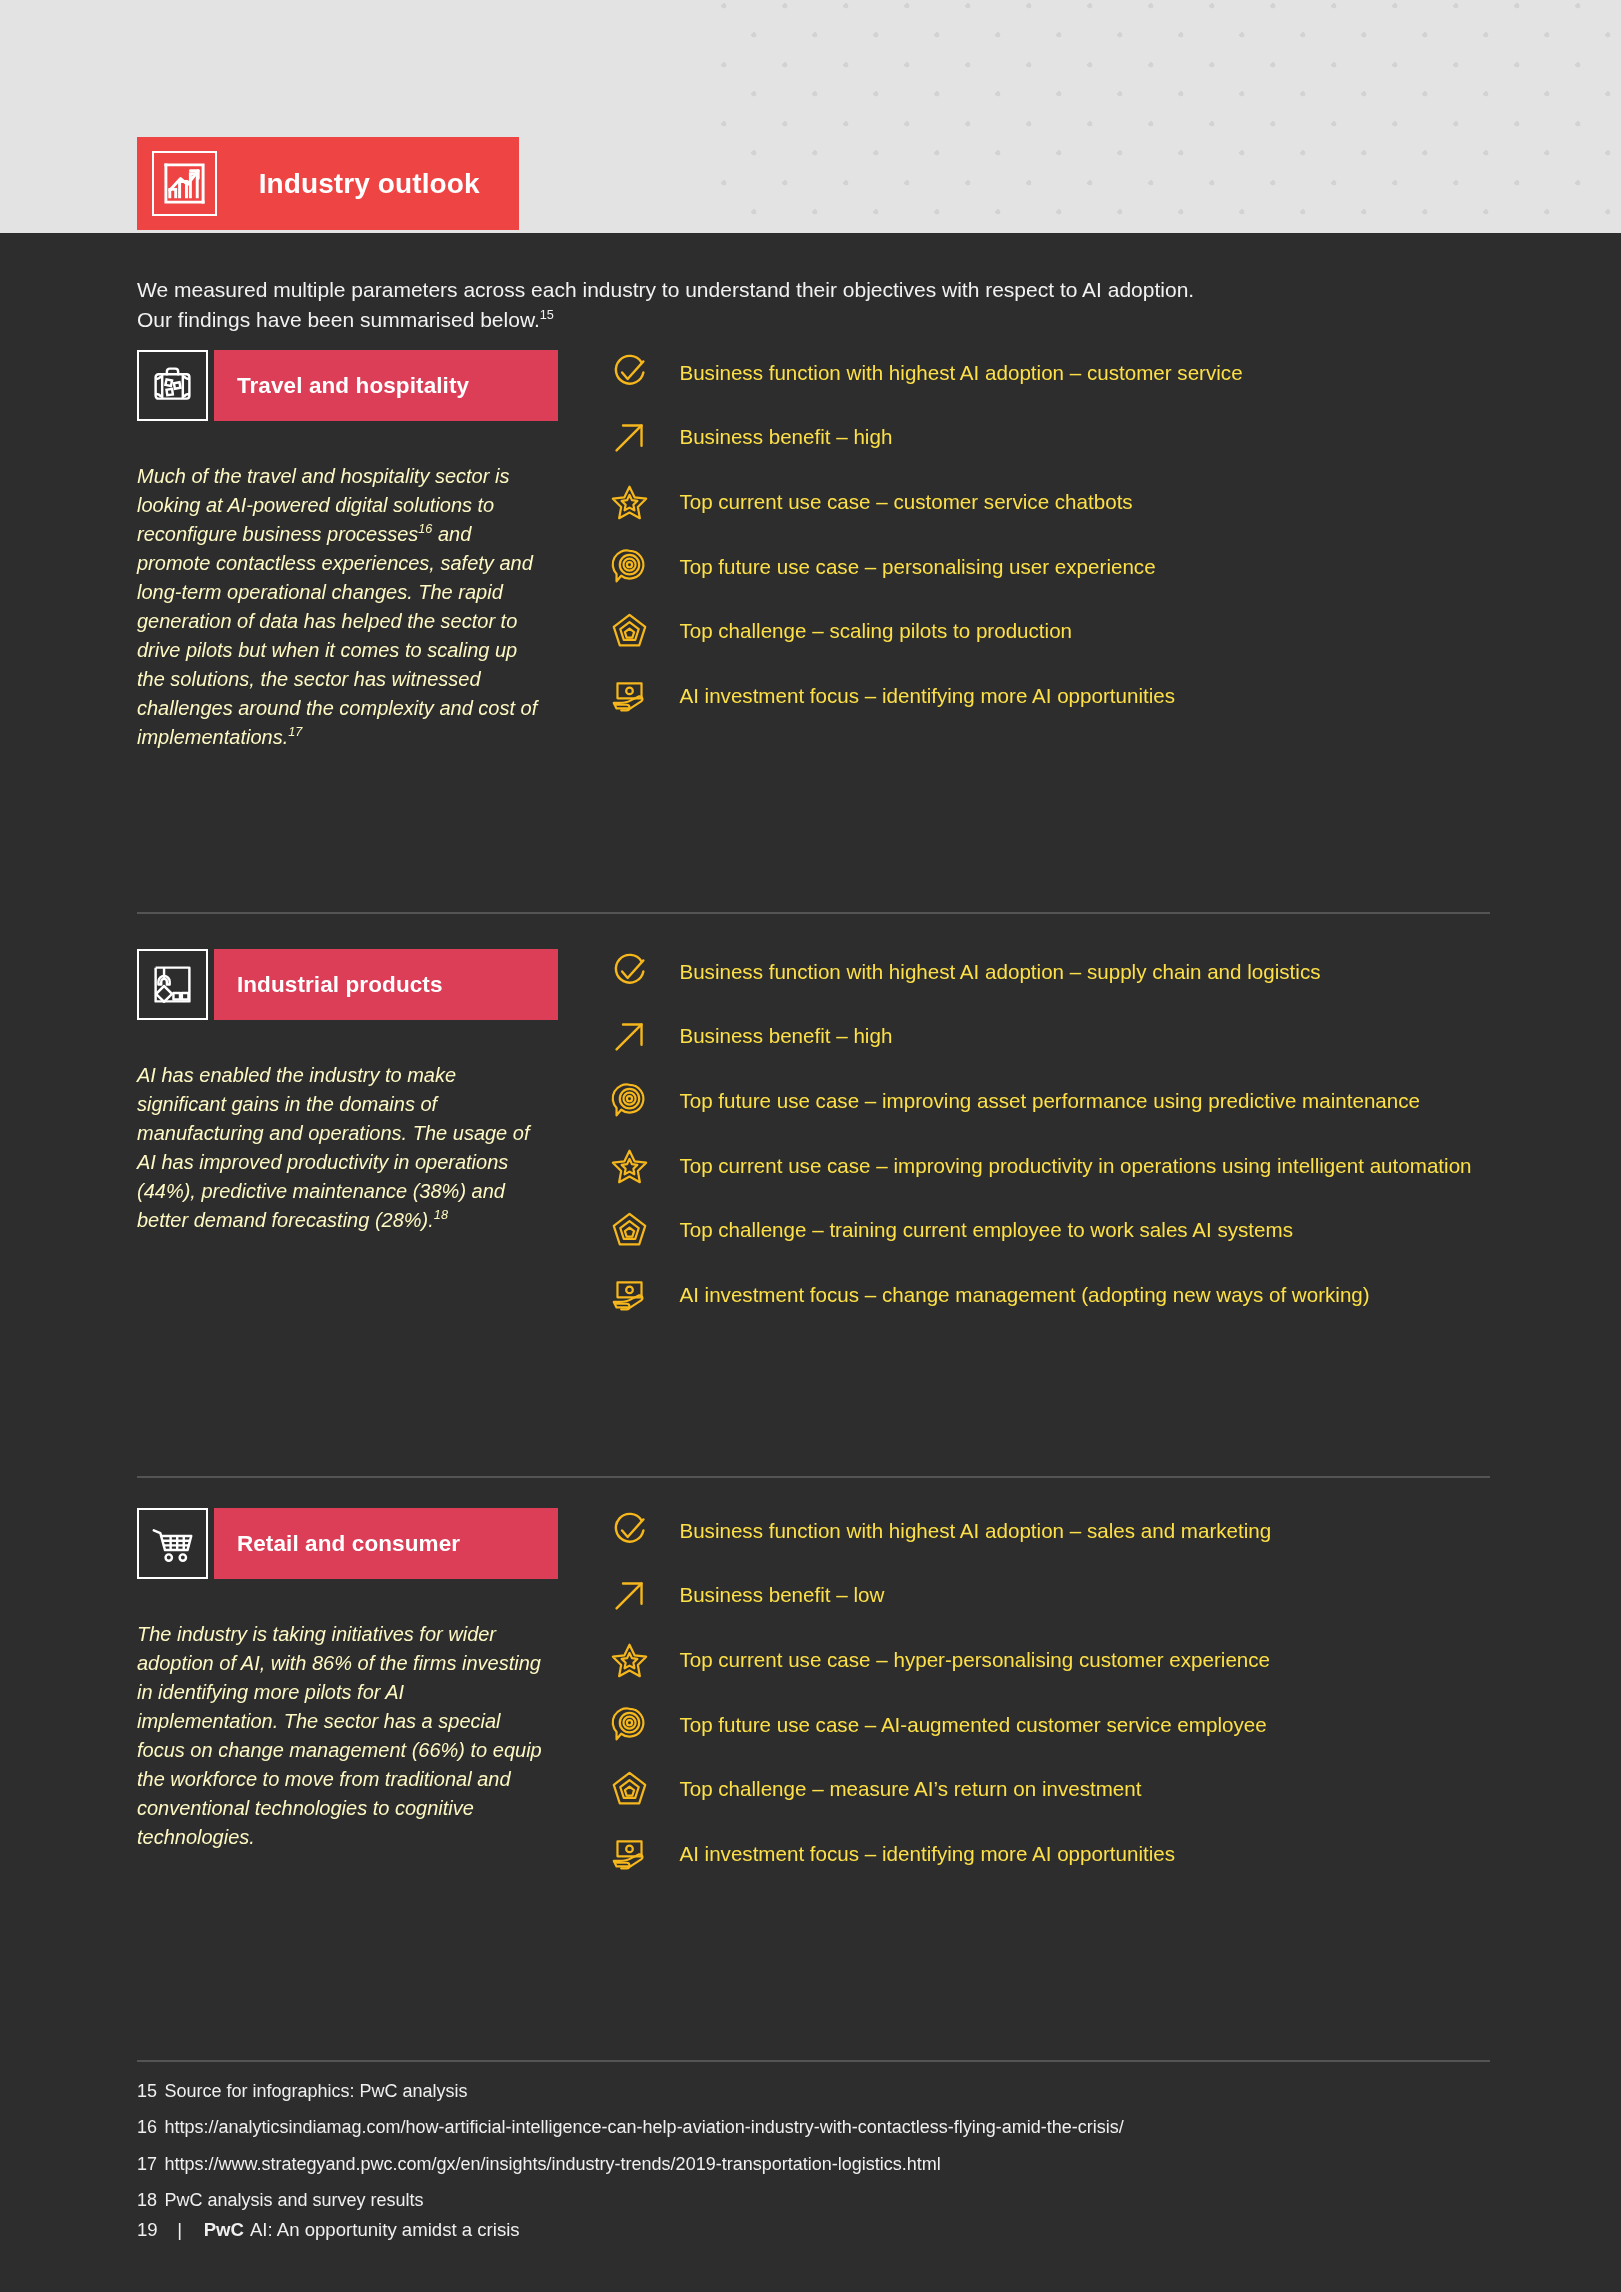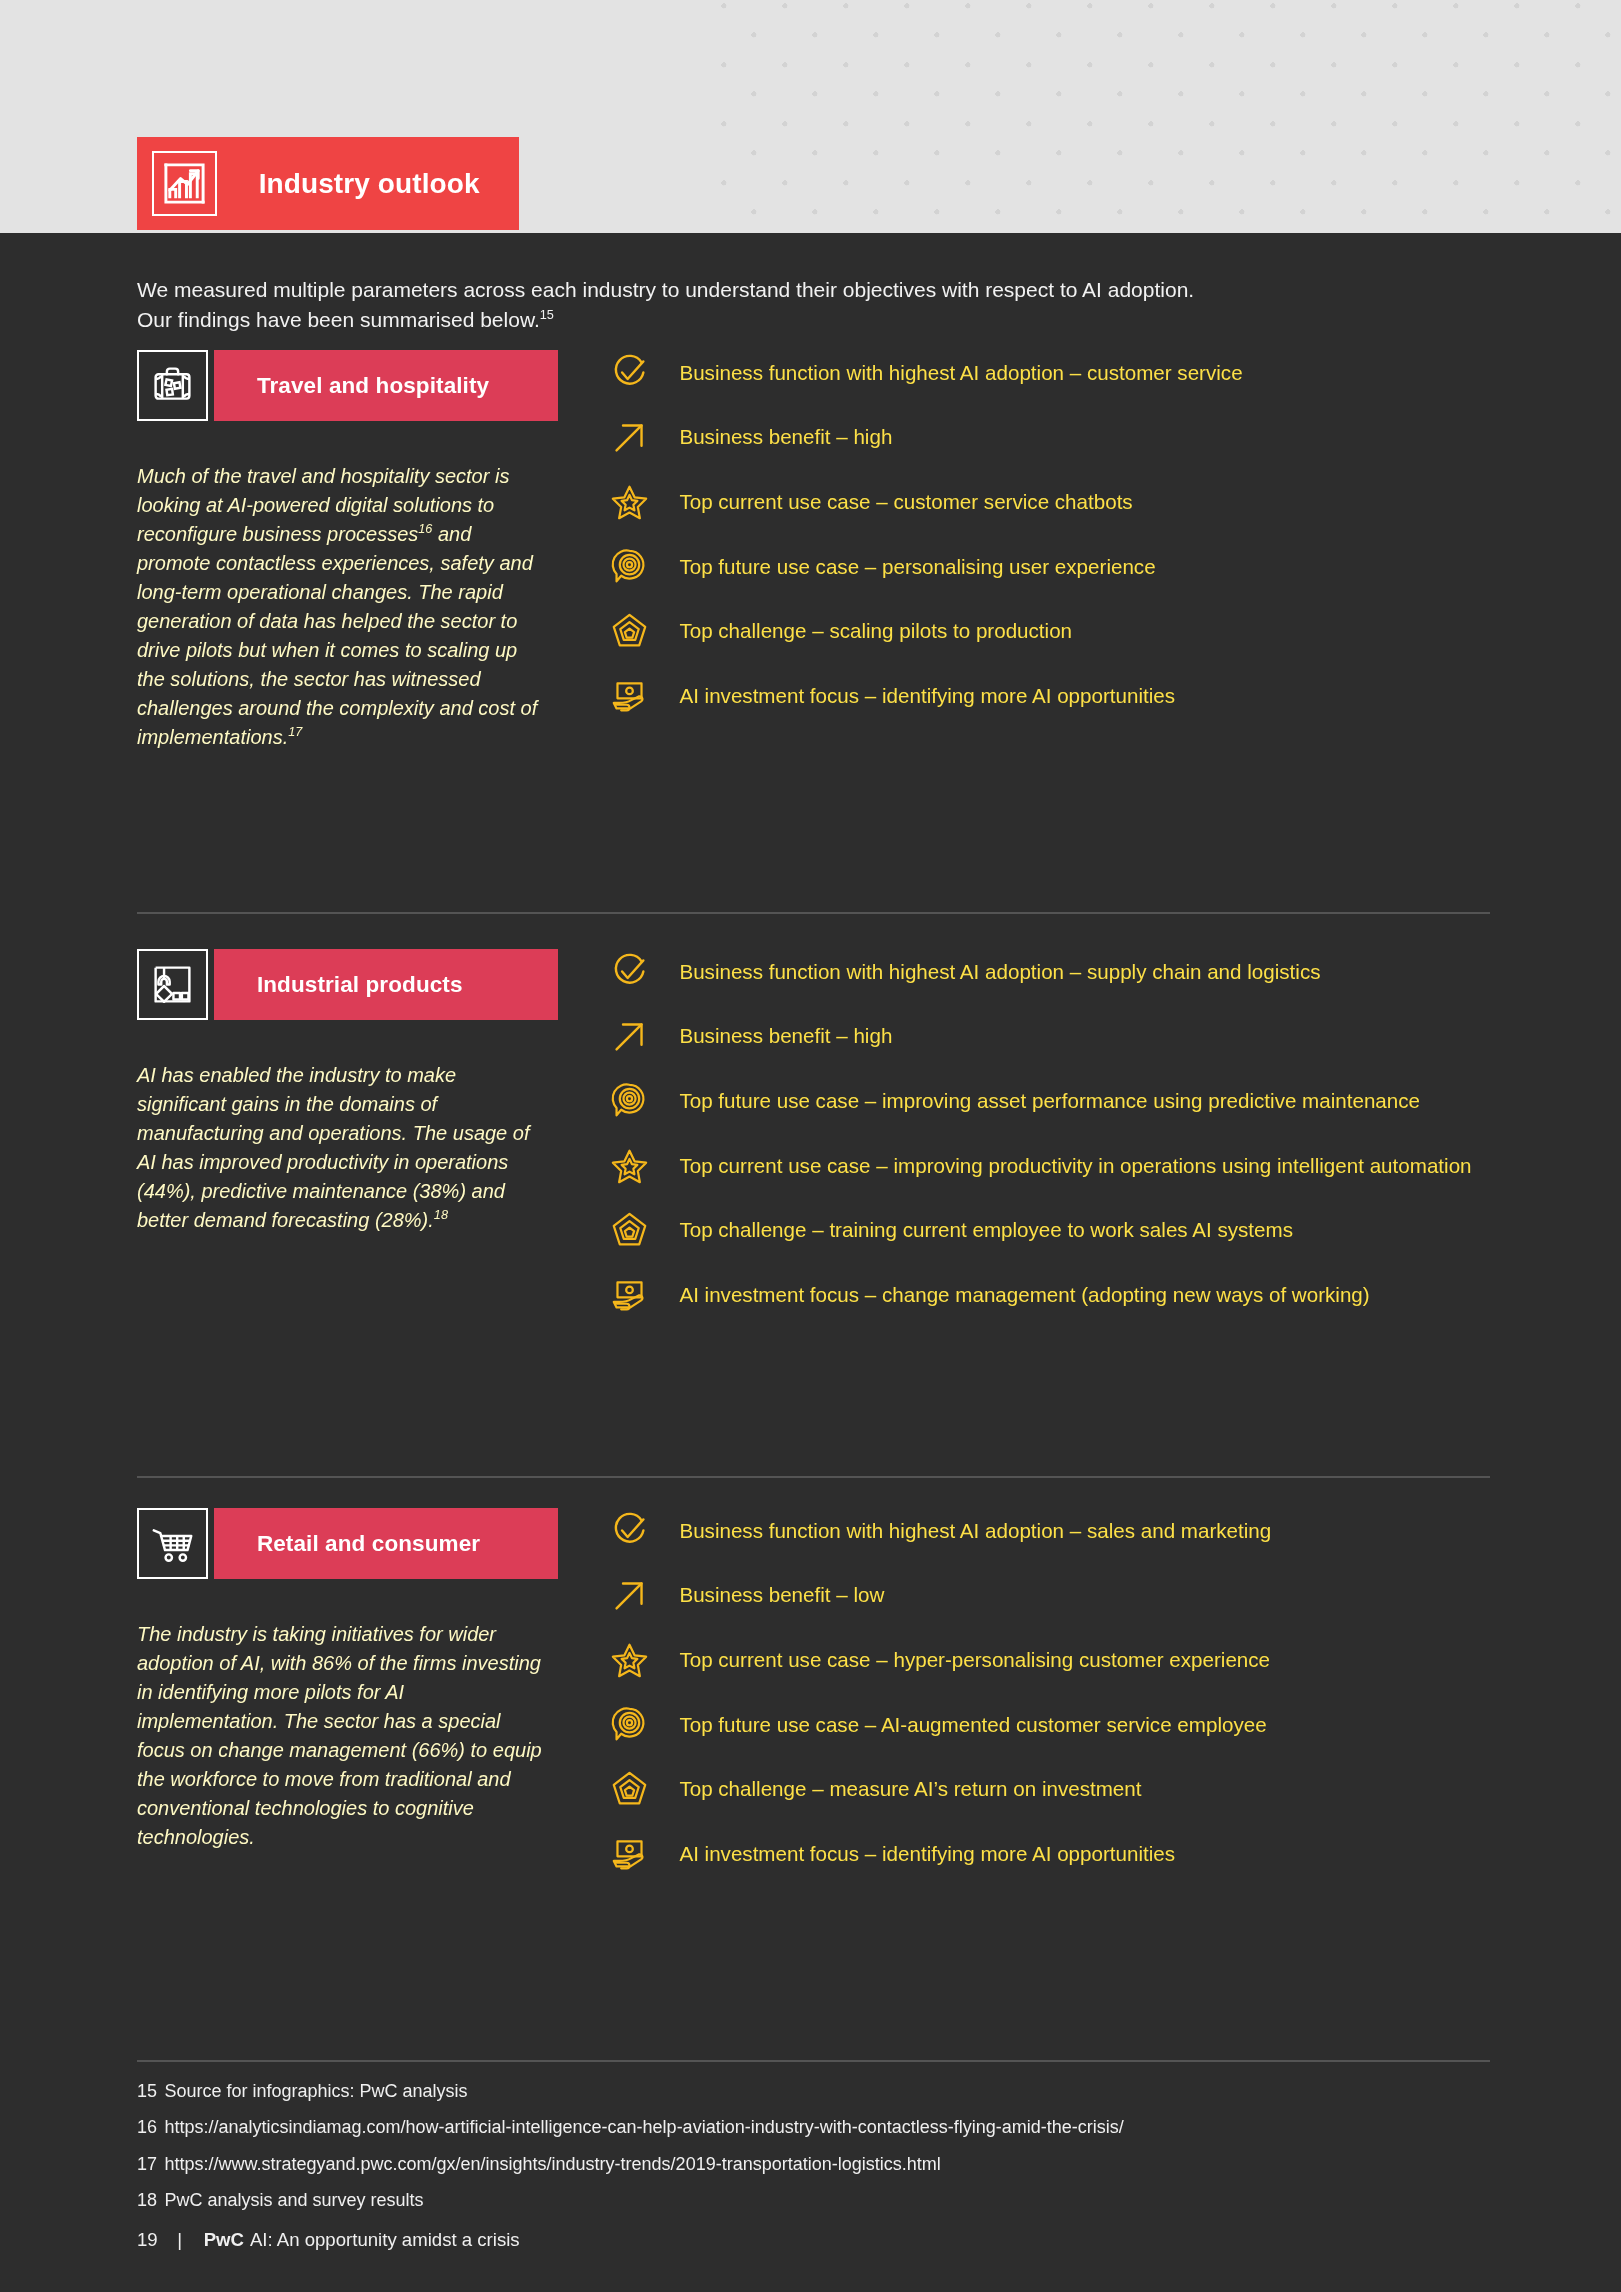--- a/index.html
+++ b/index.html
@@ -103,21 +103,21 @@
     border: 2.9px solid #ffffff;
     background: #2d2d2d;
     display: flex; align-items: center; justify-content: center;
     flex: none;
   }
   .sec-label {
     flex: 1;
     background: #dc3d57;
     display: flex;
     align-items: center;
-    padding-left: 43px;
+    padding-left: 23px;
     margin-left: 5.9px;
   }
   .sec-label span {
     color: #ffffff;
     font-size: 22.5px;
     font-weight: bold;
     letter-spacing: 0.1px;
   }
 
   .sec-body {
@@ -182,21 +182,21 @@
   .fn-text { flex: 1; }
 
   .page-footer {
     position: absolute;
     top: 1986px; left: 137px;
     display: flex;
     align-items: baseline;
     color: #f0f0f0;
     font-size: 18.6px;
   }
-  .pf-num { margin-right: 19.6px; margin-top: 10px; }
+  .pf-num { margin-right: 19.6px; }
   .pf-bar { margin-right: 21.6px; }
   .pf-brand { font-weight: bold; margin-right: 5.9px; }
 </style>
 </head>
 <body>
 
 <div class="page">
 
   <div class="top-band">
     <div class="top-band-pattern"></div>

